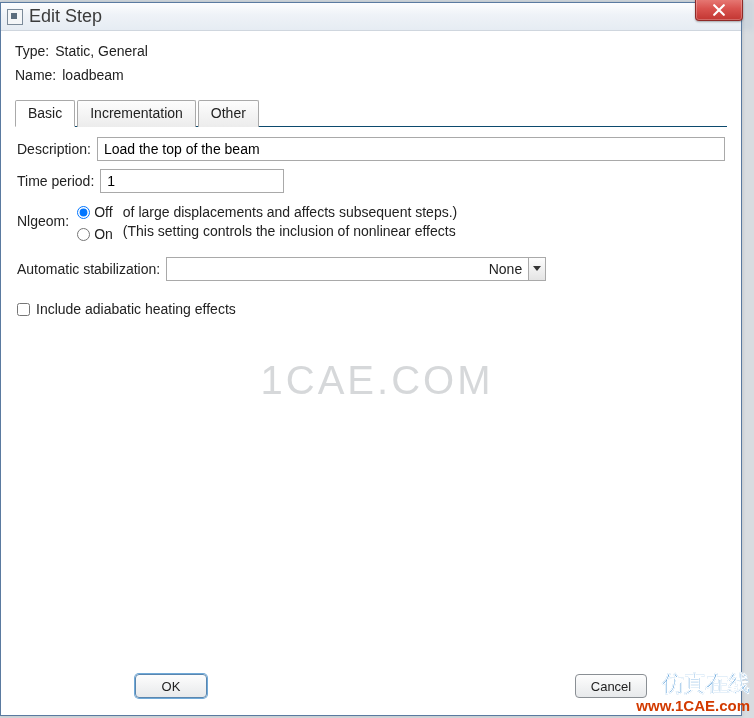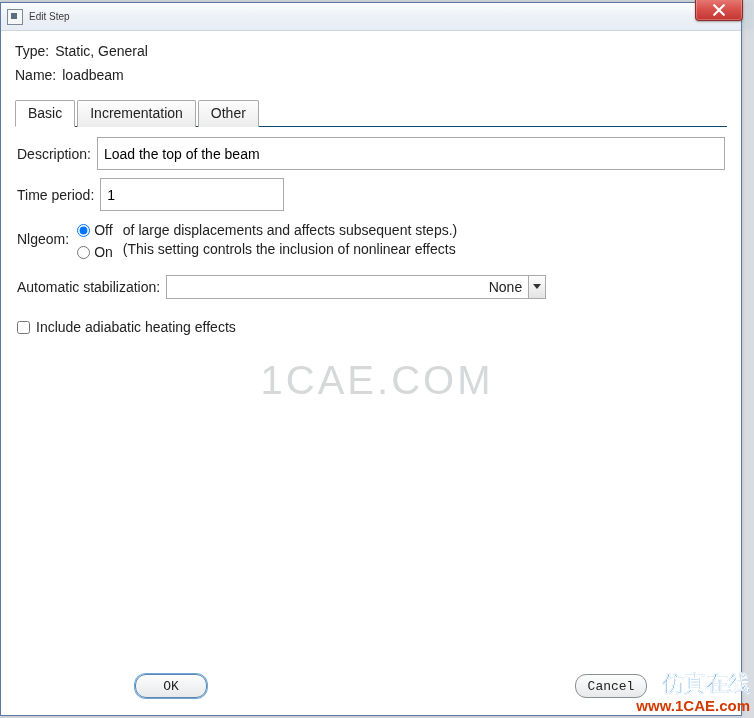--- a/index.html
+++ b/index.html
@@ -50,21 +50,21 @@
   }
   .appicon::after {
     content: "";
     position: absolute;
     left: 3px; top: 3px;
     width: 6px; height: 6px;
     background: #5b6d7e;
   }
   .title-text {
     color: #3b3b3b;
-    font-size: 10px;
+    font-size: 18px;
   }
   .close-btn {
     position: absolute;
     right: -2px; top: -4px;
     width: 48px; height: 22px;
     background: linear-gradient(#e77b76, #d9534f 45%, #c23632);
     border: 1px solid #8f2a27;
     border-top: none;
     border-radius: 0 0 4px 4px;
     display: flex;
@@ -110,21 +110,21 @@
     flex: 1;
   }
   .field-row {
     display: flex;
     align-items: center;
     margin-bottom: 8px;
   }
   .field-label { margin-right: 6px; }
   input[type="text"].txt {
     border: 1px solid #a9a9a9;
-    height: 33px;
+    height: 24px;
     padding: 2px 6px;
     font-family: inherit;
     font-size: 14px;
     background: #fff;
   }
   .desc-input { flex: 1; }
   .time-input { width: 184px; }
   .nlgeom {
     display: flex;
     align-items: flex-start;
@@ -193,23 +193,23 @@
     height: 42px;
     display: flex;
     align-items: center;
     justify-content: space-between;
     padding: 0 80px 0 120px;
   }
   .btn {
     min-width: 72px;
     height: 24px;
     border: 1px solid #8a8f94;
-    border-radius: 11px;
+    border-radius: 4px;
     background: linear-gradient(#fdfdfd,#e7e9eb);
-    font-family: Liberation Mono, monospace;
+    font-family: Liberation Sans, sans-serif;
     font-size: 13px;
     padding: 0 8px;
     color: #222;
     cursor: default;
   }
   .btn.default {
     box-shadow: 0 0 0 1px #6fa9d8;
     border-color: #5a86af;
   }
   .wm-right {

